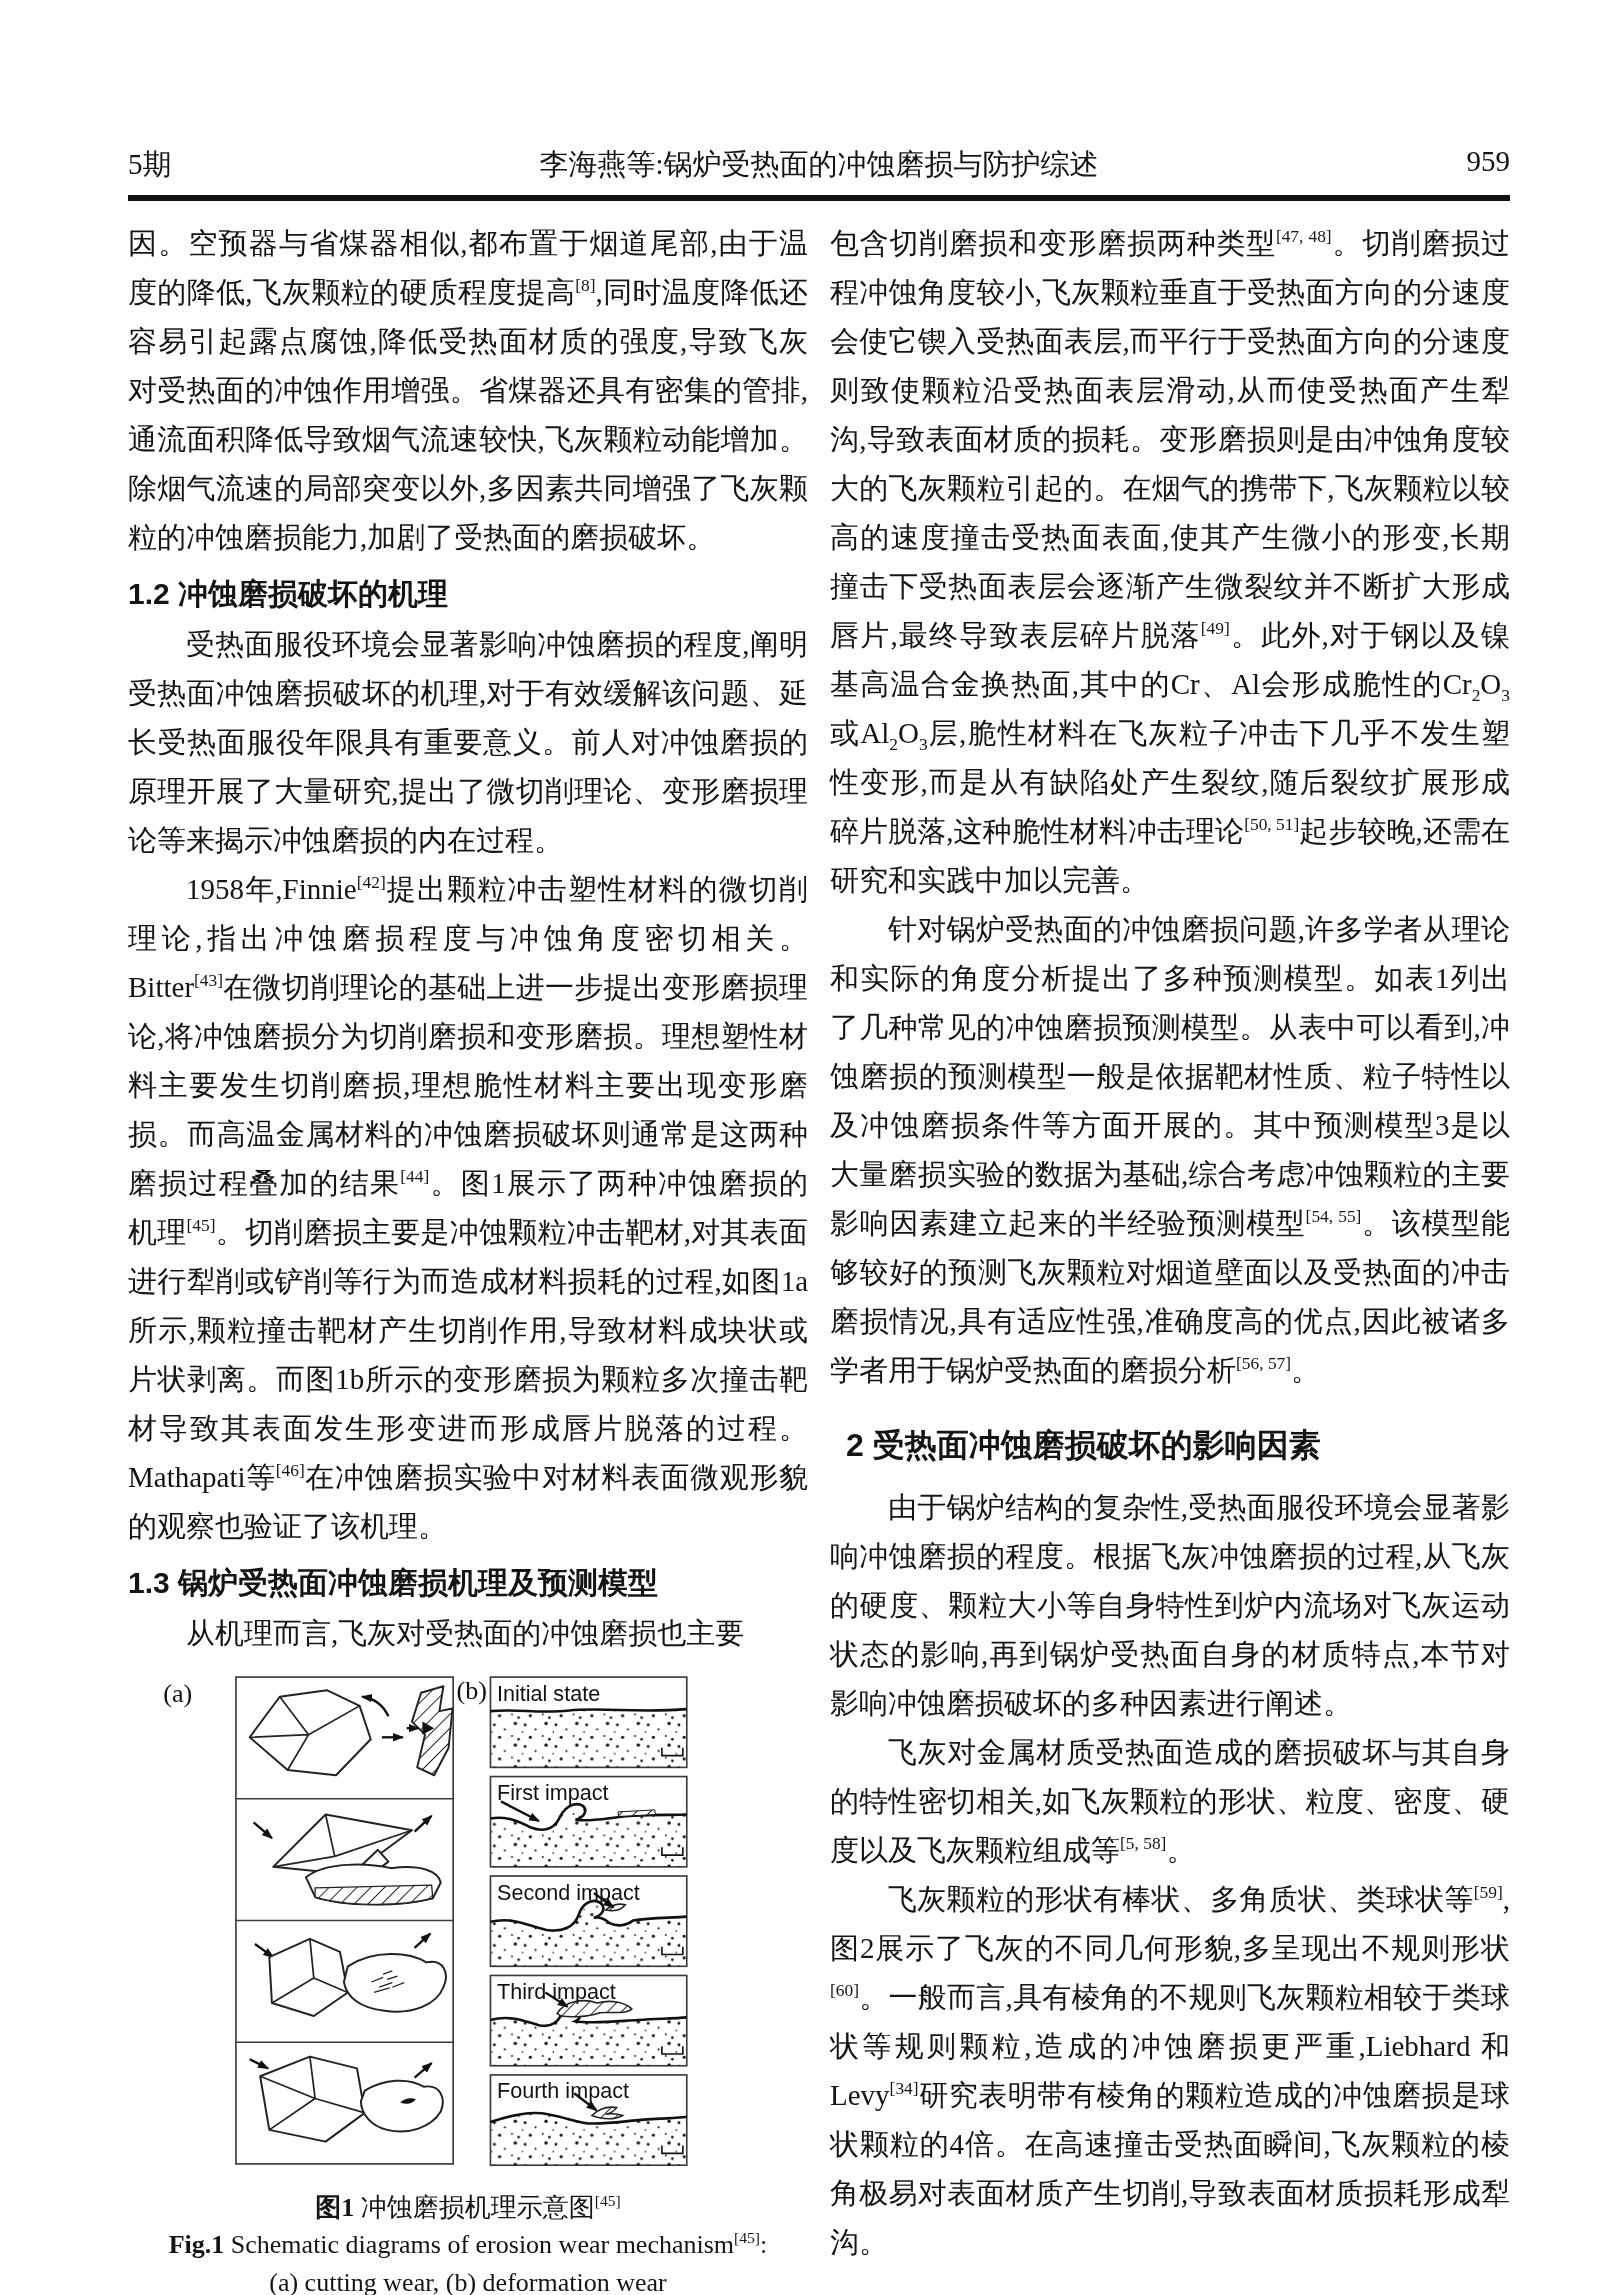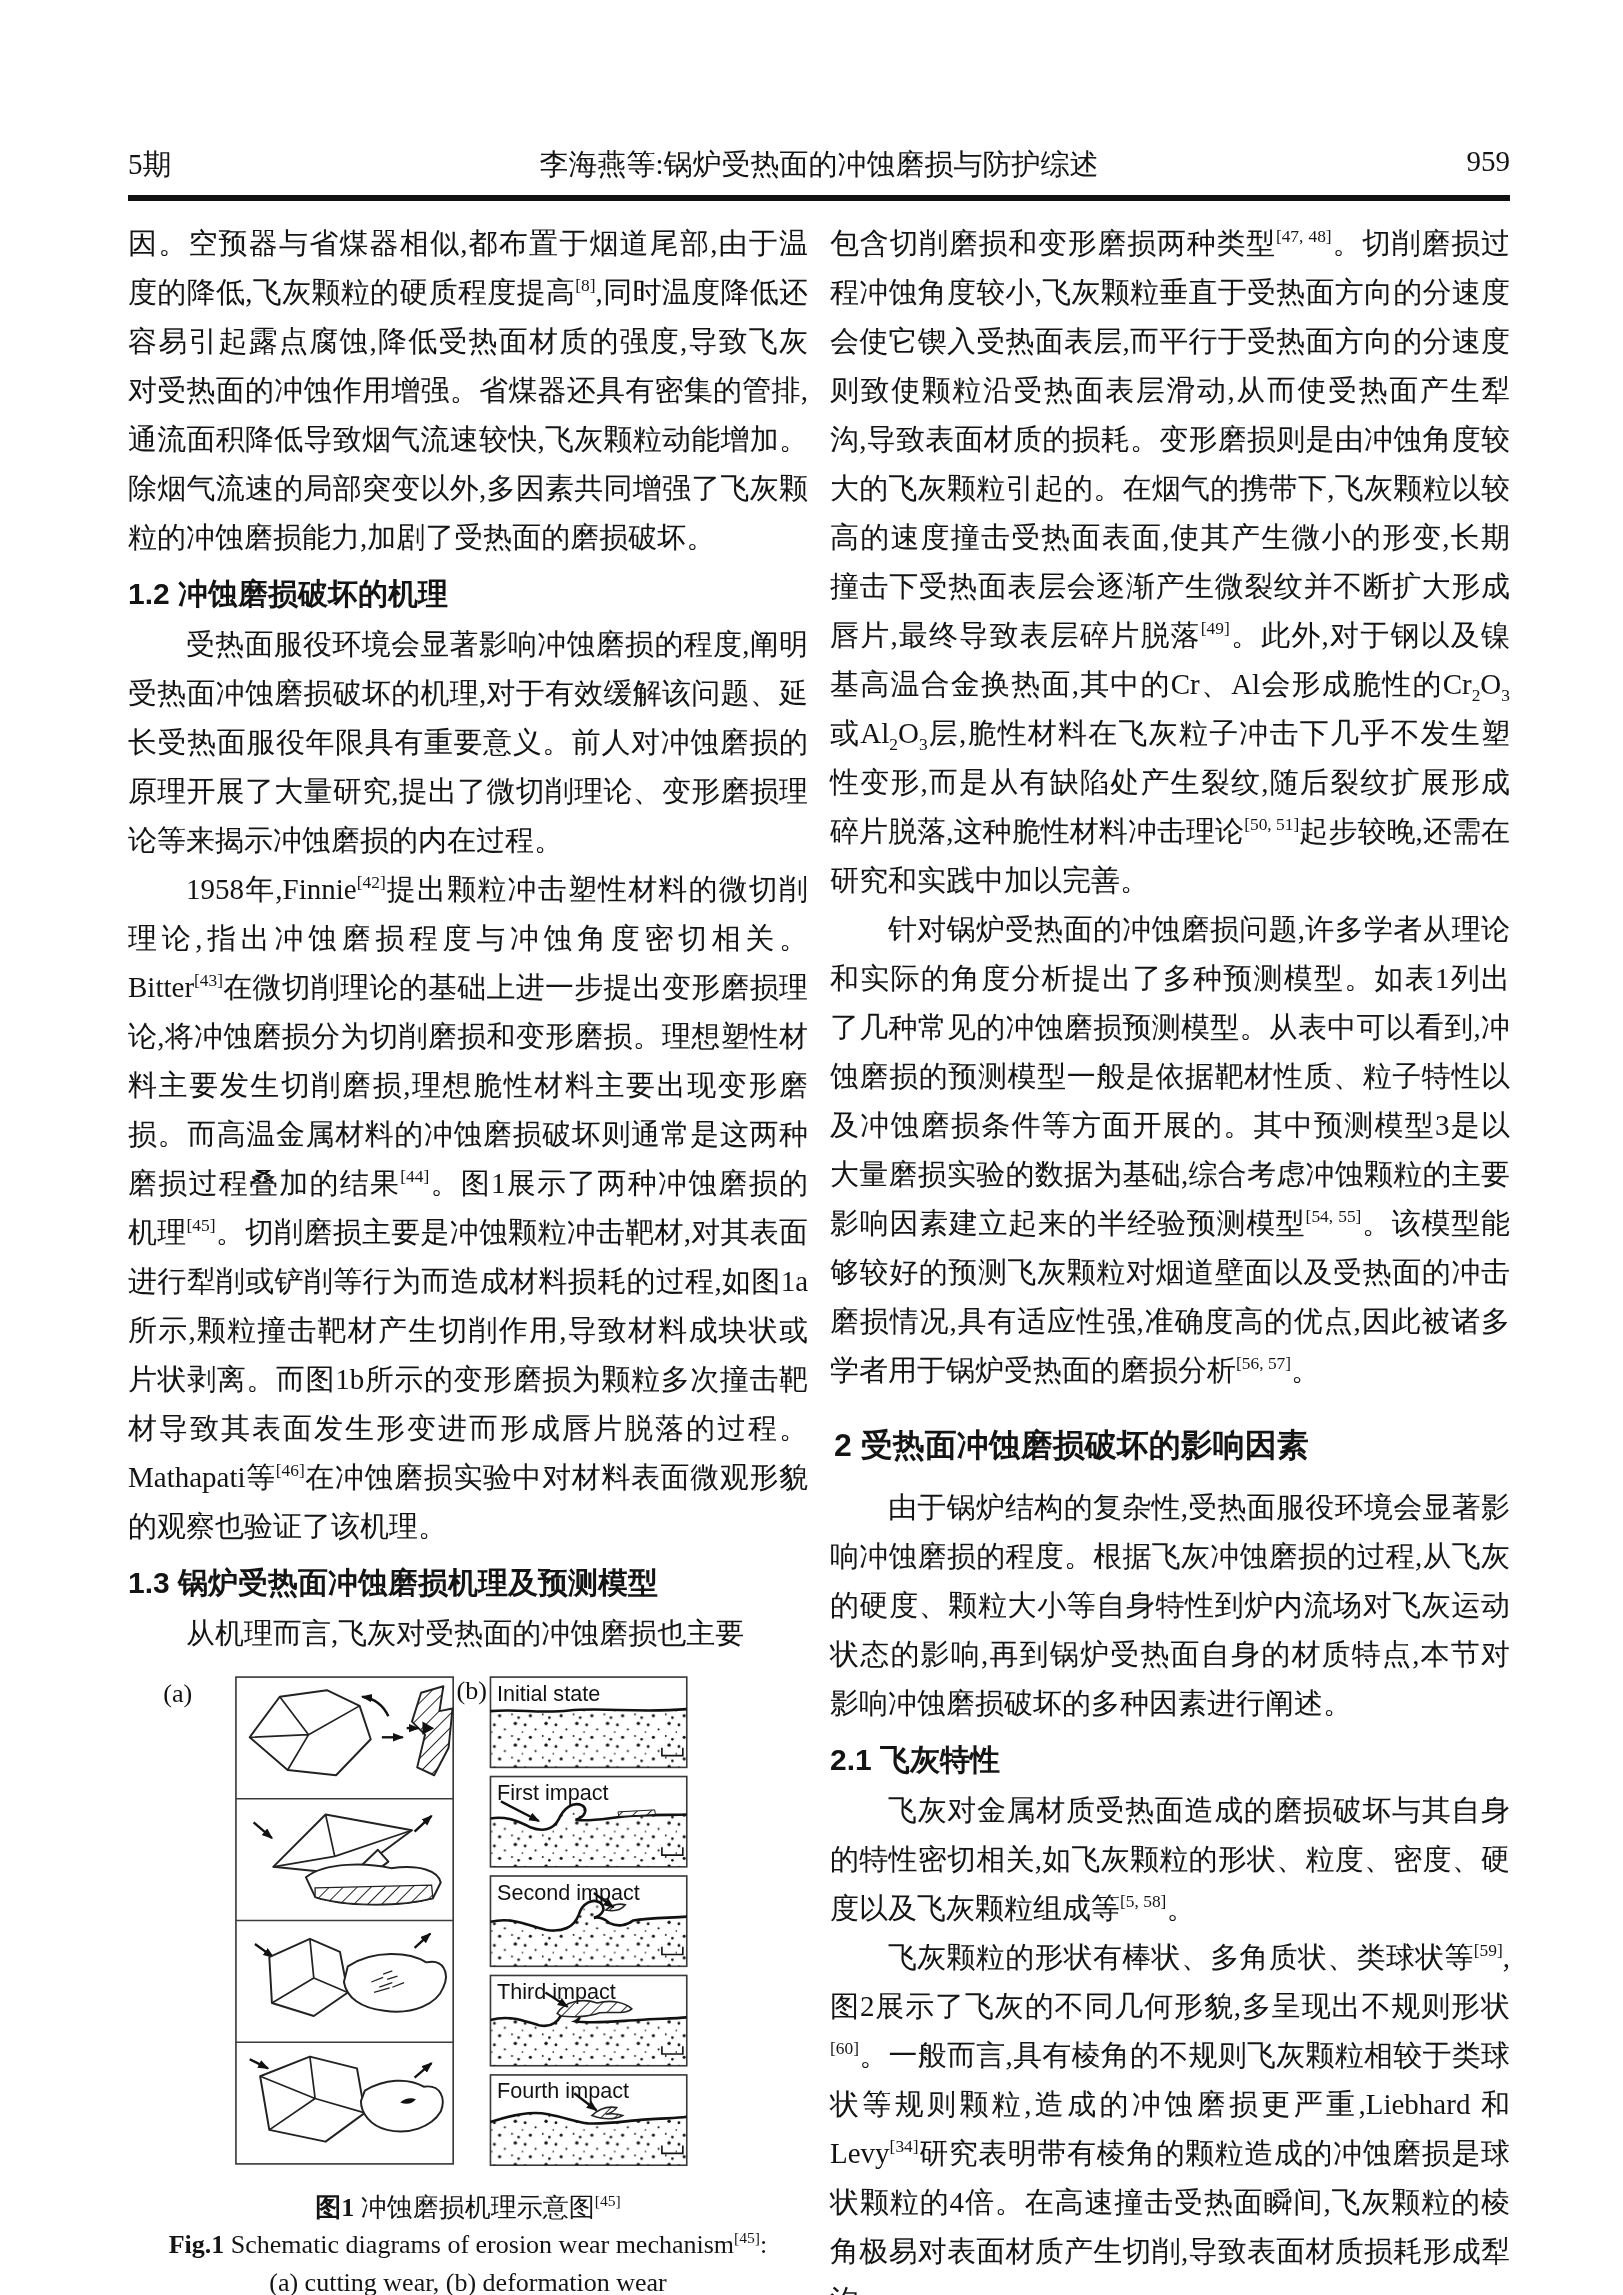--- a/index.html
+++ b/index.html
@@ -18,21 +18,21 @@
   
   .cols{position:absolute;top:219px;left:128px;width:1382px;display:flex;gap:22px;}
   .col{width:680px;}
   p{margin:0;font-size:29px;line-height:49px;text-align:justify;}
   p.ind{text-indent:2em;}
   sup{font-size:0.6em;line-height:0;vertical-align:super;}
   sub{font-size:0.6em;line-height:0;vertical-align:sub;}
   h3.sec{font-family:"Liberation Sans","DejaVu Sans",sans-serif;font-weight:700;
          font-size:30px;line-height:49px;margin:6.5px 0 2.6px 0;}
   h2.sec1{font-family:"Liberation Sans","DejaVu Sans",sans-serif;font-weight:700;
-         font-size:32px;line-height:42px;margin:29px 0 17px 4px;}
+         font-size:32px;line-height:42px;margin:29px 0 17px 16px;}
   
   figure{margin:14.4px 0 0 0;}
   .figwrap{margin-left:34px;}
   figcaption{text-align:center;}
   .cap-zh{font-size:26px;line-height:37px;margin-top:19.6px;}
   .cap-en{font-size:26px;line-height:38px;}
   
   .box{fill:#fff;stroke:#3a3a3a;stroke-width:2.5;}
   .shape{fill:#fff;stroke:#222;stroke-width:3;stroke-linejoin:round;}
   .edge{fill:none;stroke:#222;stroke-width:2.6;stroke-linejoin:round;}
@@ -193,20 +193,19 @@
           <div class="cap-en">(a) cutting wear, (b) deformation wear</div>
         </figcaption>
       </figure>
     </div>
 
     <div class="col">
       <p>包含切削磨损和变形磨损两种类型<sup>[47, 48]</sup>。切削磨损过程冲蚀角度较小,飞灰颗粒垂直于受热面方向的分速度会使它锲入受热面表层,而平行于受热面方向的分速度则致使颗粒沿受热面表层滑动,从而使受热面产生犁沟,导致表面材质的损耗。变形磨损则是由冲蚀角度较大的飞灰颗粒引起的。在烟气的携带下,飞灰颗粒以较高的速度撞击受热面表面,使其产生微小的形变,长期撞击下受热面表层会逐渐产生微裂纹并不断扩大形成唇片,最终导致表层碎片脱落<sup>[49]</sup>。此外,对于钢以及镍基高温合金换热面,其中的Cr、Al会形成脆性的Cr<sub>2</sub>O<sub>3</sub>或Al<sub>2</sub>O<sub>3</sub>层,脆性材料在飞灰粒子冲击下几乎不发生塑性变形,而是从有缺陷处产生裂纹,随后裂纹扩展形成碎片脱落,这种脆性材料冲击理论<sup>[50, 51]</sup>起步较晚,还需在研究和实践中加以完善。</p>
       <p class="ind">针对锅炉受热面的冲蚀磨损问题,许多学者从理论和实际的角度分析提出了多种预测模型。如表1列出了几种常见的冲蚀磨损预测模型。从表中可以看到,冲蚀磨损的预测模型一般是依据靶材性质、粒子特性以及冲蚀磨损条件等方面开展的。其中预测模型3是以大量磨损实验的数据为基础,综合考虑冲蚀颗粒的主要影响因素建立起来的半经验预测模型<sup>[54, 55]</sup>。该模型能够较好的预测飞灰颗粒对烟道壁面以及受热面的冲击磨损情况,具有适应性强,准确度高的优点,因此被诸多学者用于锅炉受热面的磨损分析<sup>[56, 57]</sup>。</p>
       <h2 class="sec1">2  受热面冲蚀磨损破坏的影响因素</h2>
       <p class="ind">由于锅炉结构的复杂性,受热面服役环境会显著影响冲蚀磨损的程度。根据飞灰冲蚀磨损的过程,从飞灰的硬度、颗粒大小等自身特性到炉内流场对飞灰运动状态的影响,再到锅炉受热面自身的材质特点,本节对影响冲蚀磨损破坏的多种因素进行阐述。</p>
-      <h3 class="sec">2.1  飞灰特性</h3>
       <p class="ind">飞灰对金属材质受热面造成的磨损破坏与其自身的特性密切相关,如飞灰颗粒的形状、粒度、密度、硬度以及飞灰颗粒组成等<sup>[5, 58]</sup>。</p>
       <p class="ind">飞灰颗粒的形状有棒状、多角质状、类球状等<sup>[59]</sup>,图2展示了飞灰的不同几何形貌,多呈现出不规则形状<sup>[60]</sup>。一般而言,具有棱角的不规则飞灰颗粒相较于类球状等规则颗粒,造成的冲蚀磨损更严重,Liebhard 和 Levy<sup>[34]</sup>研究表明带有棱角的颗粒造成的冲蚀磨损是球状颗粒的4倍。在高速撞击受热面瞬间,飞灰颗粒的棱角极易对表面材质产生切削,导致表面材质损耗形成犁沟。</p>
     </div>
 
   </div>
 </div>
 
 
 </body></html>

